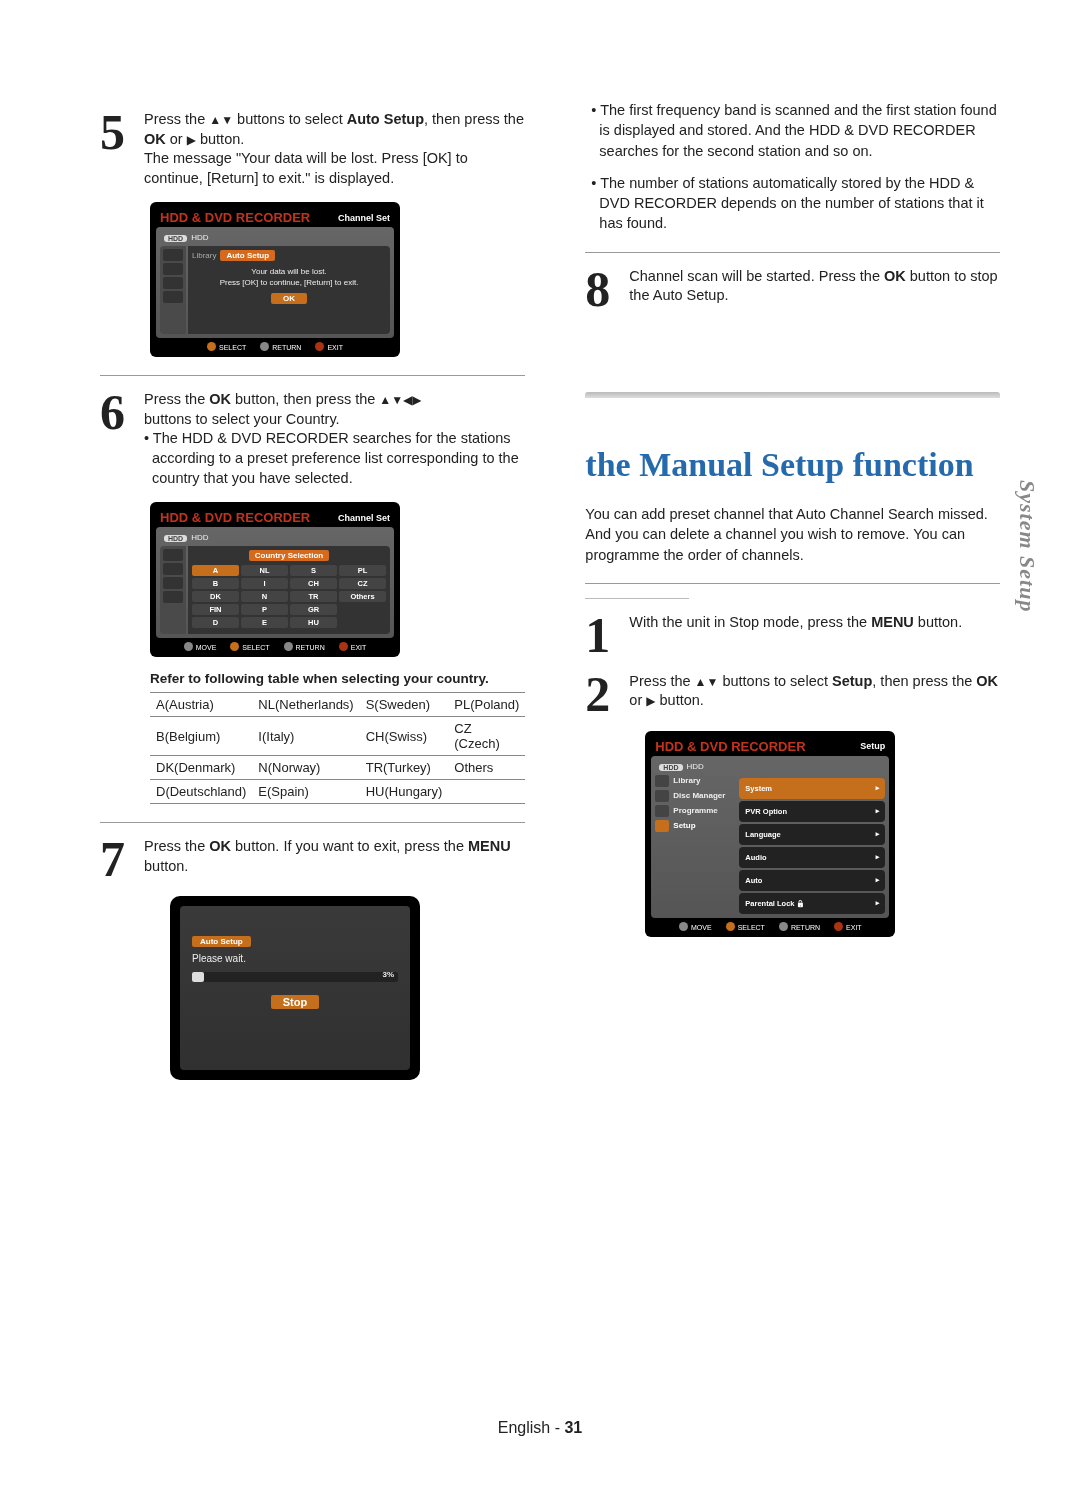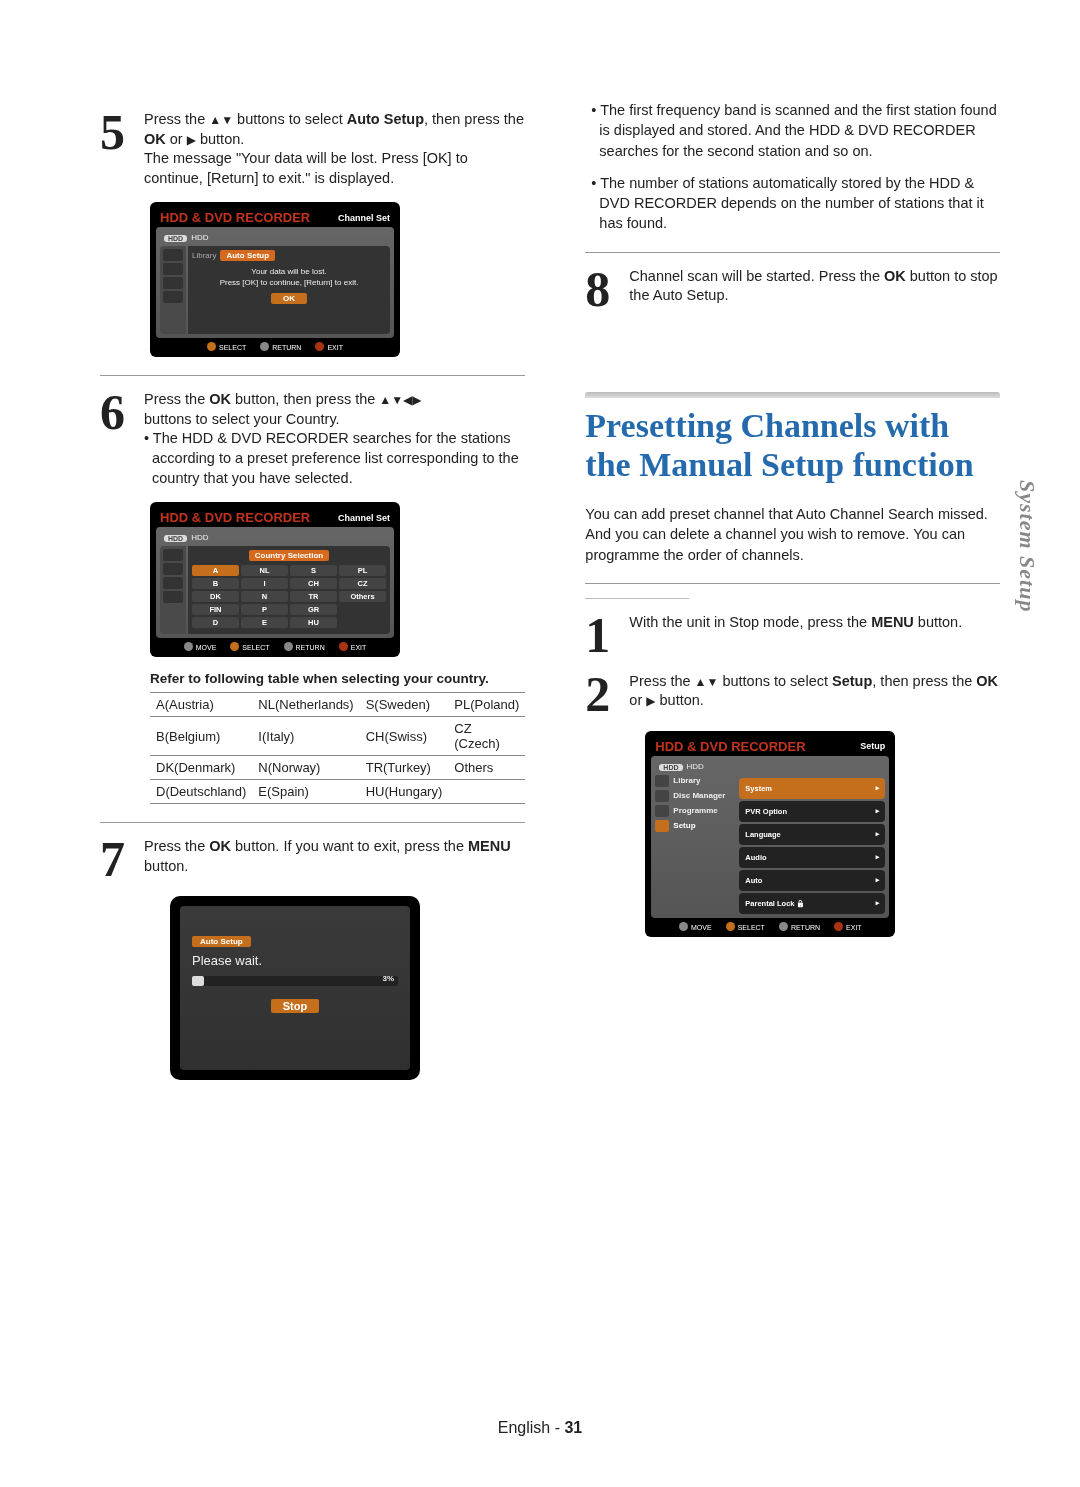--- a/index.html
+++ b/index.html
@@ -98,21 +98,21 @@
 
   
   .ctable { width: 370px; border-collapse:collapse; margin:6px 0 10px 50px; font-size:13px; }
   .ctable td { border-top:1px solid #888; border-bottom:1px solid #888; padding:4px 6px; }
   .ctitle { font-size:13.5px; font-weight:bold; margin:14px 0 0 50px; }
 
   
   .tv2 { width:250px; margin:10px auto 10px 70px; background:#000; border-radius:10px; padding:10px; color:#fff; box-sizing:border-box; }
   .tv2 .inn { background:linear-gradient(#3a3a3a,#303030); border-radius:4px; padding:24px 12px 20px; min-height:120px; }
   .tv2 .h { background:#c56f1c; color:#fff; font-size:8px; font-weight:bold; padding:1px 8px; border-radius:2px; display:inline-block; margin-bottom:6px;}
-  .tv2 .wait { font-size:13px; color:#eee; margin-bottom:8px; }
+  .tv2 .wait { font-size:10px; color:#eee; margin-bottom:8px; }
   .tv2 .prog { position:relative; height:10px; background:#222; border-radius:2px; margin-bottom:10px;}
   .tv2 .prog .fill { position:absolute; left:0; top:0; bottom:0; width:6%; background:#ddd; border-radius:2px;}
   .tv2 .prog .pct { position:absolute; right:4px; top:-2px; font-size:8px; font-weight:bold; color:#eee; }
   .tv2 .stop { text-align:center; }
   .tv2 .stop span { background:#c56f1c; font-size:11px; font-weight:bold; padding:1px 12px; border-radius:2px; }
 
   
   .bullets { font-size:14.5px; line-height:1.4; padding-left:14px; }
   .bullets p { margin:0 0 12px; text-indent:-8px; }
   .section-title {
@@ -334,21 +334,21 @@
 
       <div class="step">
         <div class="stepnum">8</div>
         <div class="steptext">
           <span>Channel scan will be started. Press the </span><span class="bold">OK</span><span> button to stop the Auto Setup.</span>
         </div>
       </div>
 
       <div class="section-title-rule" style="margin-top:80px;"></div>
       <div class="section-title" style="margin-top:4px;">
-        <span>Presetting Channels with</span><br>
+        <br>
         <span>the Manual Setup function</span>
       </div>
 
       <div class="intro">You can add preset channel that Auto Channel Search missed. And you can delete a channel you wish to remove. You can programme the order of channels.</div>
 
       <hr class="hr">
       <hr class="hr-light">
 
       <div class="step">
         <div class="stepnum">1</div>

